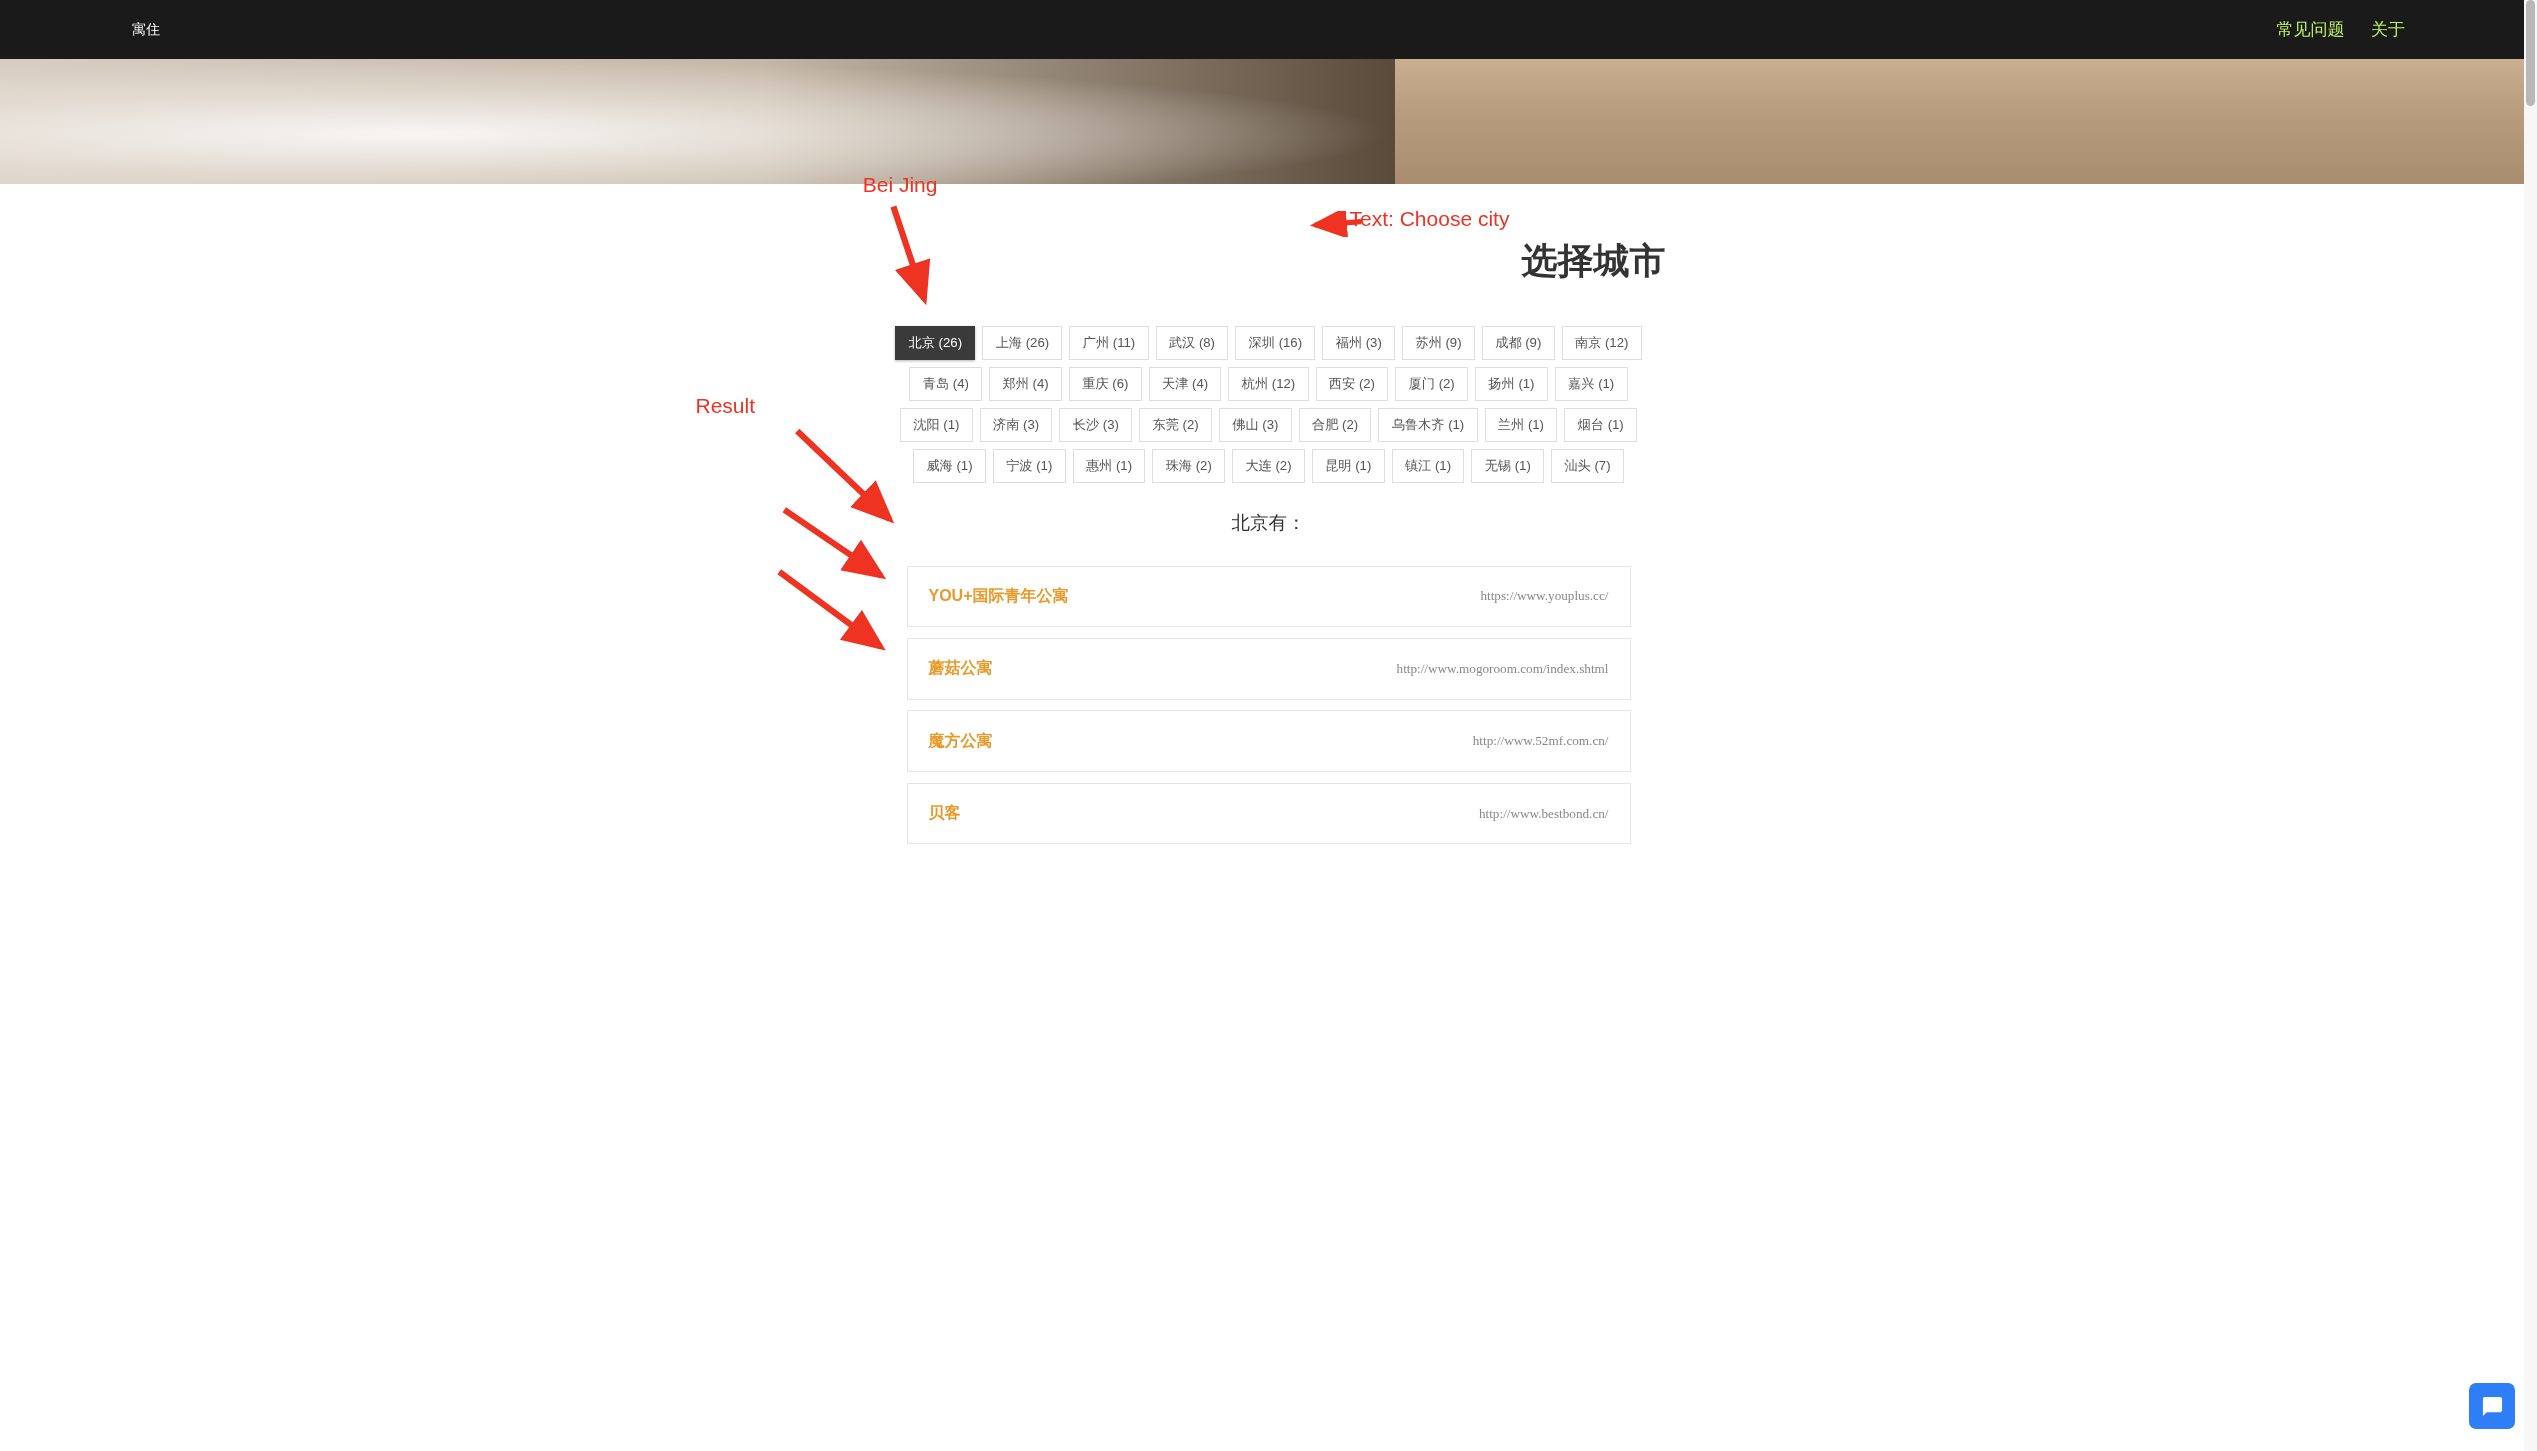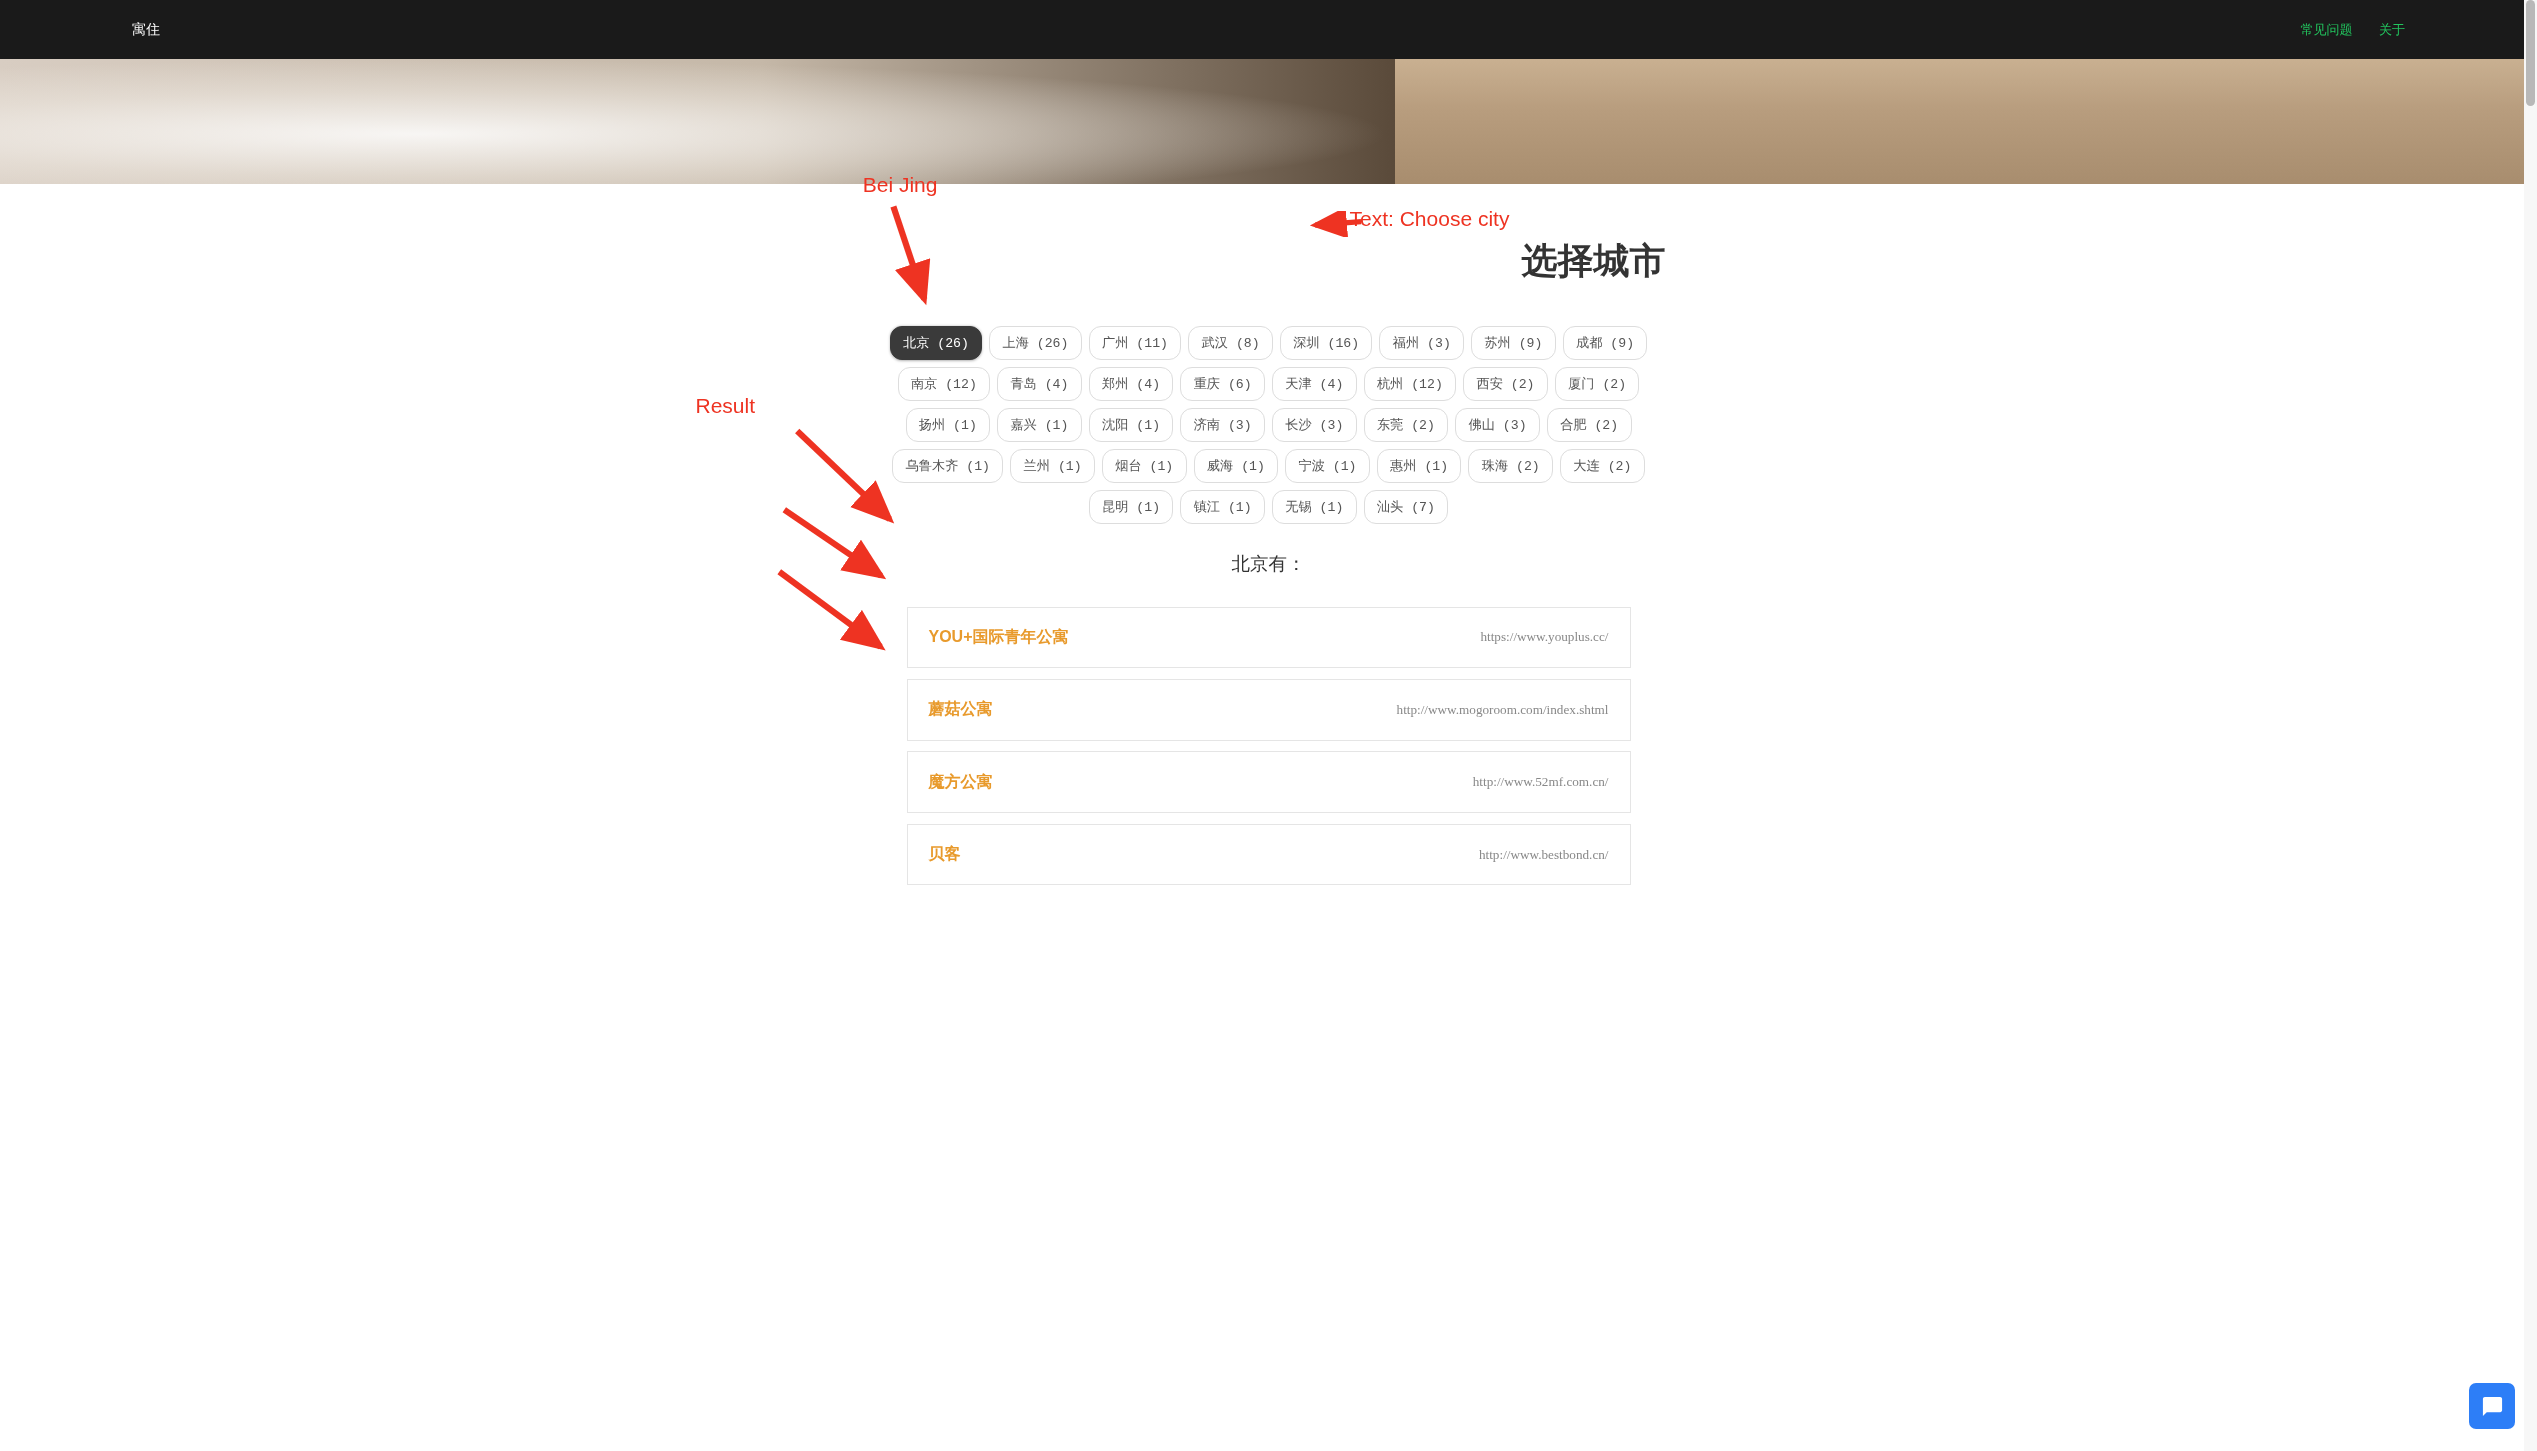--- a/index.html
+++ b/index.html
@@ -1,27 +1,27 @@
 <!DOCTYPE html>
 <html style="font-size:14px"><head>
   <meta charset="utf-8">
   <style>
     * { margin: 0; padding: 0; box-sizing: border-box; }
     body { font-family: -apple-system, "Helvetica Neue", Arial, "PingFang SC", "Hiragino Sans GB", "Microsoft YaHei", sans-serif; background: #fff; color: #333; }
     .header { background: #1a1a1a; color: #fff; height: 59px; display: flex; align-items: center; justify-content: space-between; padding: 0 132px; }
     .brand { font-size: 14px; font-weight: 500; }
     .nav-links { display: flex; gap: 26.5px; }
-    .nav-links a { color: #22c55e; text-decoration: none; font-size: 13px; }
+    .nav-links a { color: #bef264; text-decoration: none; font-size: 17px; }
     .hero { width: 100%; height: 125px; background: linear-gradient(90deg, #d8cdc2 0%, #c5b8a8 30%, #5a4a3a 55%, #9c8568 58%, #b89d7e 70%, #c9b091 100%); position: relative; overflow: hidden; filter: blur(0.4px); }
     .hero::before { content: ""; position: absolute; left: 0; top: 0; width: 55%; height: 100%; background: radial-gradient(ellipse at 30% 60%, rgba(255,255,255,0.85) 0%, rgba(240,235,228,0.5) 40%, transparent 70%); }
     .hero::after { content: ""; position: absolute; right: 0; top: 0; width: 45%; height: 100%; background: linear-gradient(180deg, #c9b091 0%, #b89d7e 40%, #a88d6e 100%); }
     .content { max-width: 794px; margin: 0 auto; padding: 53px 0 35px; position: relative; }
     .section-title { font-size: 36px; font-weight: 700; text-align: right; margin-bottom: 40px; }
     .city-grid { display: flex; flex-wrap: wrap; justify-content: center; gap: 7px; margin-bottom: 26.5px; padding: 0 8.8px; }
-    .city-btn { border: 0.9px solid #ddd; background: #fff; color: #555; padding: 7px 12.3px; font-size: 13.2px; cursor: pointer; white-space: nowrap; border-radius: 12px; font-family: Liberation Mono, monospace; }
+    .city-btn { border: 0.9px solid #ddd; background: #fff; color: #555; padding: 7px 12.3px; font-size: 13.2px; cursor: pointer; white-space: nowrap; border-radius: 0; }
     .city-btn.active { background: #3a3a3a; color: #fff; border-color: #3a3a3a; box-shadow: 0 0.9px 2.6px rgba(0,0,0,0.3); }
     .selected-city { font-size: 18.5px; text-align: center; margin: 13.2px 0 31px; font-weight: 400; }
     .results { display: flex; flex-direction: column; gap: 10.6px; padding: 0 35px; }
     .result-card { border: 0.9px solid #e5e5e5; padding: 19.4px 21px; display: flex; justify-content: space-between; align-items: center; gap: 7px; }
     .result-name { color: #e89a2c; font-size: 16px; font-weight: 700; }
     .result-url { color: #888; font-size: 13.2px; font-family: Georgia, serif; }
     .annot { position: absolute; color: #ee3322; font-size: 21px; font-weight: 400; pointer-events: none; }
     .arrow-svg { position: absolute; pointer-events: none; }
     .chat-widget { position: fixed; right: 22px; bottom: 22px; width: 46px; height: 46px; background: #2d7ef7; border-radius: 7px; display: flex; align-items: center; justify-content: center; cursor: pointer; }
     .chat-widget svg { width: 23px; height: 23px; fill: #fff; }

